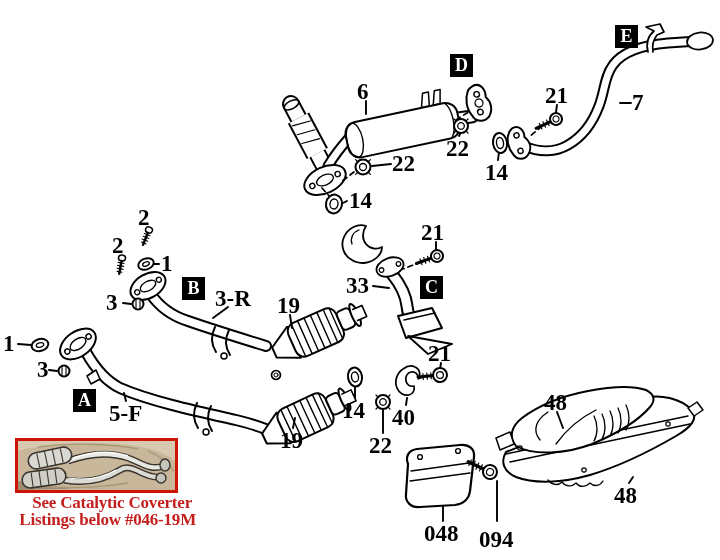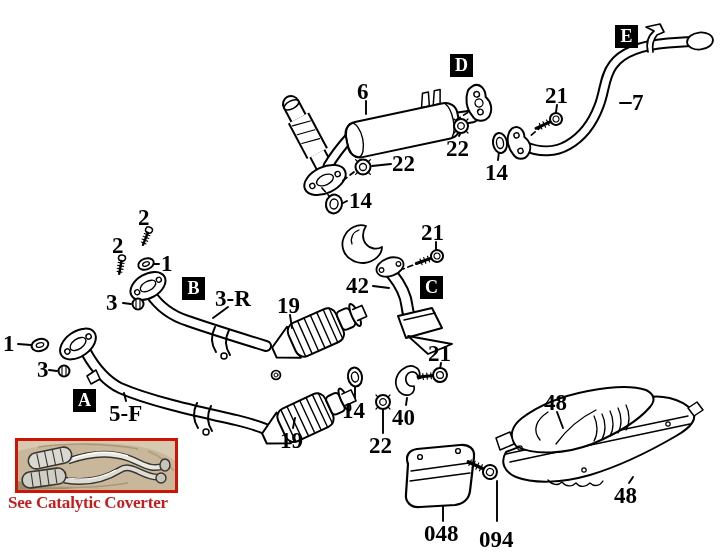--- a/index.html
+++ b/index.html
@@ -5,21 +5,21 @@
   html,body{margin:0;padding:0;background:#fff;}
   .stage{position:relative;width:720px;height:560px;background:#fff;overflow:hidden;
          font-family:"Liberation Serif",serif;}
   .art{position:absolute;left:0;top:0;}
   .co{position:absolute;font-weight:bold;font-size:23px;line-height:1;color:#000;
       font-family:"Liberation Serif",serif;white-space:nowrap;}
   .mk{position:absolute;width:23px;height:23px;background:#000;color:#fff;
       font-weight:bold;font-size:18px;line-height:23px;text-align:center;
       font-family:"Liberation Serif",serif;}
   .note{position:absolute;font-weight:bold;font-size:17px;line-height:1;
-        text-align:left;letter-spacing:-0.2px;font-family:"Liberation Serif",serif;}
+        text-align:right;letter-spacing:-0.2px;font-family:"Liberation Serif",serif;}
   .photo{position:absolute;left:15px;top:438px;width:157px;height:49px;
          border:3px solid #cc1507;background:#c8b79b;}
 </style>
 </head>
 <body>
 
 <div class="stage">
 
 <svg class="art" width="720" height="560" viewBox="0 0 720 560">
   <g fill="none" stroke="#000" stroke-width="2" stroke-linejoin="round" stroke-linecap="round">
@@ -286,21 +286,21 @@
 <div class="co" style="left:109px;top:402px">5-F</div>
 <div class="co" style="left:280px;top:429px">19</div>
 <div class="co" style="left:357px;top:80px">6</div>
 <div class="co" style="left:392px;top:152px">22</div>
 <div class="co" style="left:349px;top:189px">14</div>
 <div class="co" style="left:446px;top:137px">22</div>
 <div class="co" style="left:485px;top:161px">14</div>
 <div class="co" style="left:545px;top:84px">21</div>
 <div class="co" style="left:632px;top:91px">7</div>
 <div class="co" style="left:421px;top:221px">21</div>
-<div class="co" style="left:346px;top:274px">42</div>
+<div class="co" style="left:346px;top:274px">33</div>
 <div class="co" style="left:428px;top:342px">21</div>
 <div class="co" style="left:342px;top:399px">14</div>
 <div class="co" style="left:369px;top:434px">22</div>
 <div class="co" style="left:392px;top:406px">40</div>
 <div class="co" style="left:544px;top:391px">48</div>
 <div class="co" style="left:614px;top:484px">48</div>
 <div class="co" style="left:424px;top:522px">048</div>
 <div class="co" style="left:479px;top:528px">094</div>
 
 <div class="mk" style="left:73px;top:389px">A</div>
@@ -331,14 +331,15 @@
       </g>
       <ellipse cx="147" cy="24" rx="5" ry="6" fill="#c5c5bc" stroke-width="1.4"></ellipse>
       <ellipse cx="143" cy="37" rx="5" ry="5" fill="#c5c5bc" stroke-width="1.4"></ellipse>
       <path d="M55,17 C75,10 95,10 110,15" stroke="#ffffff" stroke-width="1.4"></path>
       <path d="M50,37 C68,40 84,37 98,29" stroke="#ffffff" stroke-width="1.2"></path>
     </g>
   </svg>
 </div>
 
 <div class="note" style="left:8px;top:494px;width:184px;color:#c41e1e">See Catalytic Coverter</div>
+<div class="note" style="left:0px;top:511px;width:196px;color:#c41e1e">Listings below #046-19M</div>
 
 </div>
 
 </body></html>

